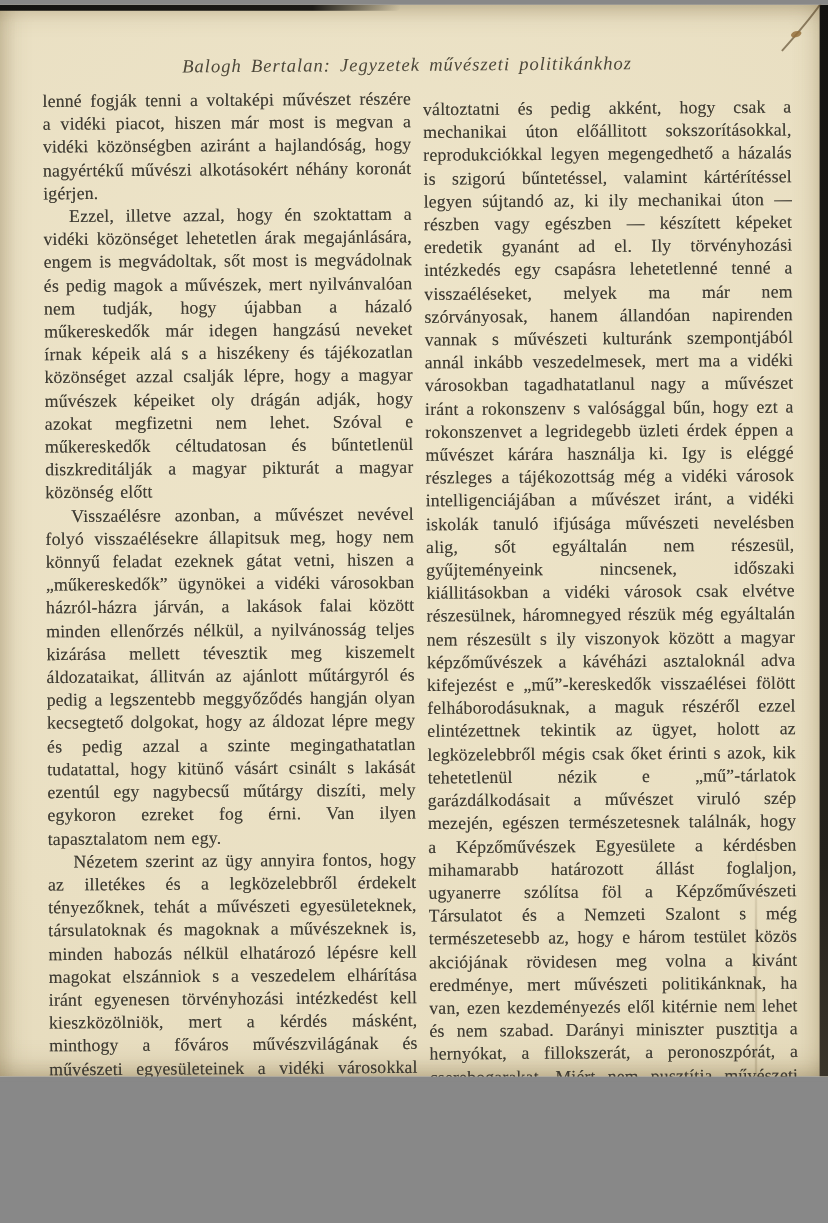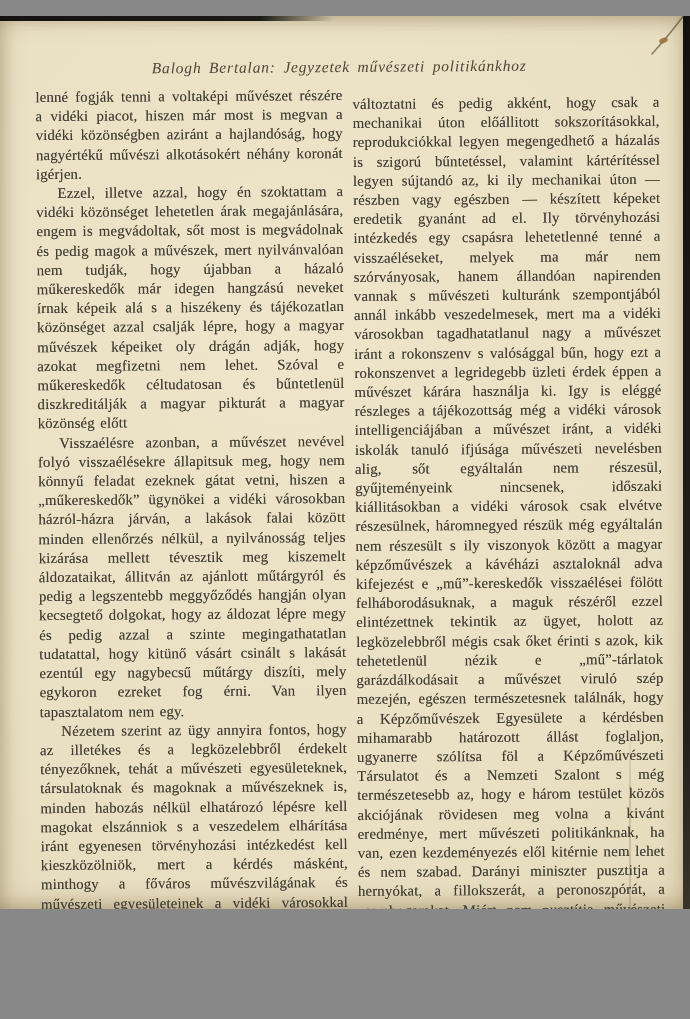--- a/index.html
+++ b/index.html
@@ -4,21 +4,21 @@
 <style>
   html, body {
     margin: 0;
     padding: 0;
     background: #888;
   }
   .paper {
     position: relative;
     width: 690px;
     height: 893px;
-    margin: 16px auto;
+    margin: 4px auto;
     overflow: hidden;
     background:
       radial-gradient(140% 120% at 42% 35%, #eee5ca 0%, #e9dfc2 48%, #e2d7b7 82%, #d9cdab 100%);
     box-shadow:
       inset 14px 0 22px -12px rgba(120, 100, 60, 0.40),
       inset -16px 0 24px -12px rgba(110, 90, 50, 0.45),
       inset 0 16px 22px -14px rgba(110, 90, 50, 0.35),
       inset 0 -18px 26px -16px rgba(110, 90, 50, 0.38);
     font-family: "Liberation Serif", "DejaVu Serif", serif;
     color: #3f3c34;

